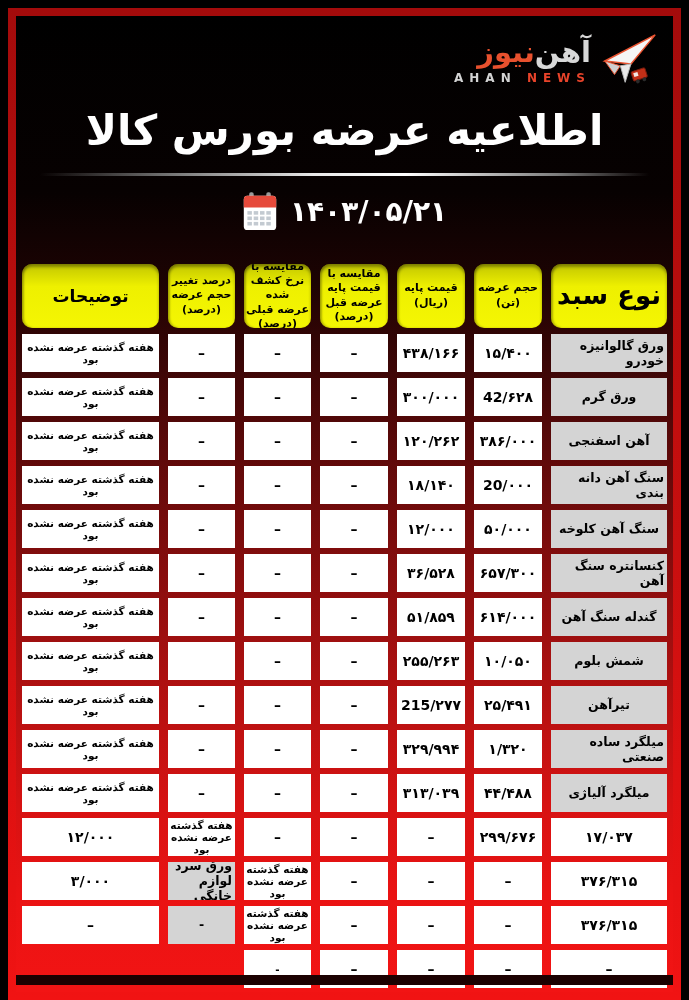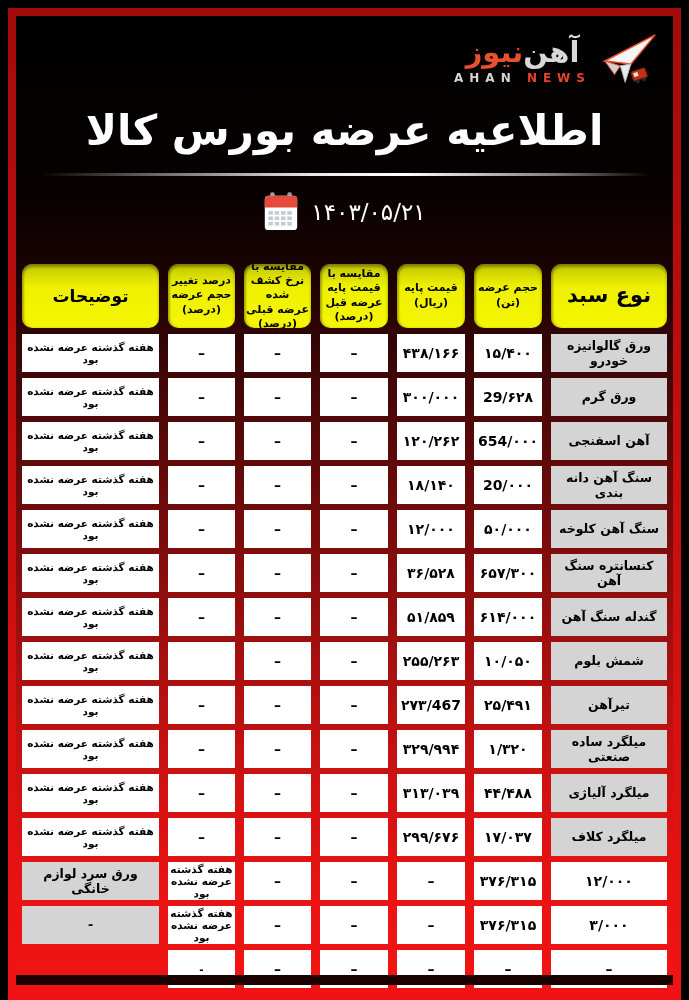--- a/index.html
+++ b/index.html
@@ -17,51 +17,51 @@
     background:linear-gradient(180deg,
       #000000 0%, #070101 18%, #1c0303 27%, #3d0606 36%,
       #5e0909 45%, #7d0c0c 54%, #9c0f0f 63%, #bb1111 72%,
       #d71212 81%, #ea1313 90%, #f21414 100%);
   }
   .bottom-band{position:absolute;left:0;right:0;bottom:7px;height:10px;background:#1c0101;}
 
   
   .logo{display:flex;justify-content:flex-end;align-items:center;gap:8px;
         padding:12px 12px 0 0;height:66px;}
-  .logo-text{text-align:center;}
+  .logo-text{text-align:right;}
   .logo-fa{direction:rtl;font-size:29px;font-weight:bold;line-height:1.05;letter-spacing:-1px;}
   .logo-fa .fa-metal{color:#d8d8d8;}
   .logo-fa .fa-accent{color:#e8512e;}
   .logo-en{font-size:12px;font-weight:bold;letter-spacing:6px;color:#d3d3d3;margin-top:3px;white-space:nowrap;}
   .logo-en .en-accent{color:#e8432a;}
 
   
   h1{margin:10px 10px 0;text-align:center;color:#fff;font-size:42px;line-height:1.3;font-weight:bold;}
   .divider{height:3px;margin:14px 24px 0;
     background:linear-gradient(90deg,rgba(255,255,255,0) 0%,#6e6e6e 20%,#e9e9e9 45%,#ffffff 60%,#7c7c7c 85%,rgba(255,255,255,0) 100%);}
   .date-row{display:flex;direction:ltr;align-items:center;justify-content:center;gap:12px;margin-top:14px;height:44px;}
-  .date{color:#fff;font-size:23px;font-weight:normal;letter-spacing:1px;}
+  .date{color:#fff;font-size:28px;font-weight:bold;letter-spacing:1px;}
 
   
   .grid{
     direction:rtl;display:grid;
     grid-template-columns:116px 68px 68px 68px 67px 67px 1fr;
     grid-template-rows:64px;grid-auto-rows:38px;
     column-gap:9px;row-gap:6px;margin:30px 6px 0;
   }
   .cell{display:flex;align-items:center;justify-content:center;text-align:center;
         font-weight:bold;color:#000;overflow:hidden;}
   .h{
     background:linear-gradient(180deg,#c2c600 0%,#eef000 35%,#f5f603 100%);
     border-radius:10px;font-size:11px;line-height:1.3;white-space:pre-line;
     box-shadow:inset 0 3px 3px rgba(70,70,0,.5), inset 2px 0 2px rgba(70,70,0,.3);
   }
-  .h.main{font-size:21px;}
+  .h.main{font-size:26px;}
   .h.note-h{font-size:17px;}
-  .name{background:#d4d4d4;font-size:12.5px;padding:0 3px;}
+  .name{background:#d4d4d4;font-size:12.5px;padding:0 3px;text-align:right;}
   .num{background:#fff;font-size:14px;}
   .note{background:#fff;font-size:10.5px;}
 </style>
 </head>
 <body>
 
 <div class="frame">
   <div class="inner">
 
     <div class="logo">
@@ -131,29 +131,29 @@
 
   <div class="cell name">ورق گالوانیزه خودرو</div>
   <div class="cell num">۱۵/۴۰۰</div>
   <div class="cell num">۴۳۸/۱۶۶</div>
   <div class="cell num">–</div>
   <div class="cell num">–</div>
   <div class="cell num">–</div>
   <div class="cell note">هفته گذشته عرضه نشده بود</div>
 
   <div class="cell name">ورق گرم</div>
-  <div class="cell num">29/۶۲۸</div>
+  <div class="cell num">42/۶۲۸</div>
   <div class="cell num">۳۰۰/۰۰۰</div>
   <div class="cell num">–</div>
   <div class="cell num">–</div>
   <div class="cell num">–</div>
   <div class="cell note">هفته گذشته عرضه نشده بود</div>
 
   <div class="cell name">آهن اسفنجی</div>
-  <div class="cell num">654/۰۰۰</div>
+  <div class="cell num">۳۸۶/۰۰۰</div>
   <div class="cell num">۱۲۰/۲۶۲</div>
   <div class="cell num">–</div>
   <div class="cell num">–</div>
   <div class="cell num">–</div>
   <div class="cell note">هفته گذشته عرضه نشده بود</div>
 
   <div class="cell name">سنگ آهن دانه بندی</div>
   <div class="cell num">20/۰۰۰</div>
   <div class="cell num">۱۸/۱۴۰</div>
   <div class="cell num">–</div>
@@ -188,21 +188,21 @@
   <div class="cell name">شمش بلوم</div>
   <div class="cell num">۱۰/۰۵۰</div>
   <div class="cell num">۲۵۵/۲۶۳</div>
   <div class="cell num">–</div>
   <div class="cell num">–</div>
   <div class="cell num"></div>
   <div class="cell note">هفته گذشته عرضه نشده بود</div>
 
   <div class="cell name">تیرآهن</div>
   <div class="cell num">۲۵/۴۹۱</div>
-  <div class="cell num">۲۷۳/467</div>
+  <div class="cell num">215/۲۷۷</div>
   <div class="cell num">–</div>
   <div class="cell num">–</div>
   <div class="cell num">–</div>
   <div class="cell note">هفته گذشته عرضه نشده بود</div>
 
   <div class="cell name">میلگرد ساده صنعتی</div>
   <div class="cell num">۱/۳۲۰</div>
   <div class="cell num">۳۲۹/۹۹۴</div>
   <div class="cell num">–</div>
   <div class="cell num">–</div>
@@ -210,21 +210,20 @@
   <div class="cell note">هفته گذشته عرضه نشده بود</div>
 
   <div class="cell name">میلگرد آلیاژی</div>
   <div class="cell num">۴۴/۴۸۸</div>
   <div class="cell num">۳۱۳/۰۳۹</div>
   <div class="cell num">–</div>
   <div class="cell num">–</div>
   <div class="cell num">–</div>
   <div class="cell note">هفته گذشته عرضه نشده بود</div>
 
-  <div class="cell name">میلگرد کلاف</div>
   <div class="cell num">۱۷/۰۳۷</div>
   <div class="cell num">۲۹۹/۶۷۶</div>
   <div class="cell num">–</div>
   <div class="cell num">–</div>
   <div class="cell num">–</div>
   <div class="cell note">هفته گذشته عرضه نشده بود</div>
 
   <div class="cell num">۱۲/۰۰۰</div>
   <div class="cell num">۳۷۶/۳۱۵</div>
   <div class="cell num">–</div>

